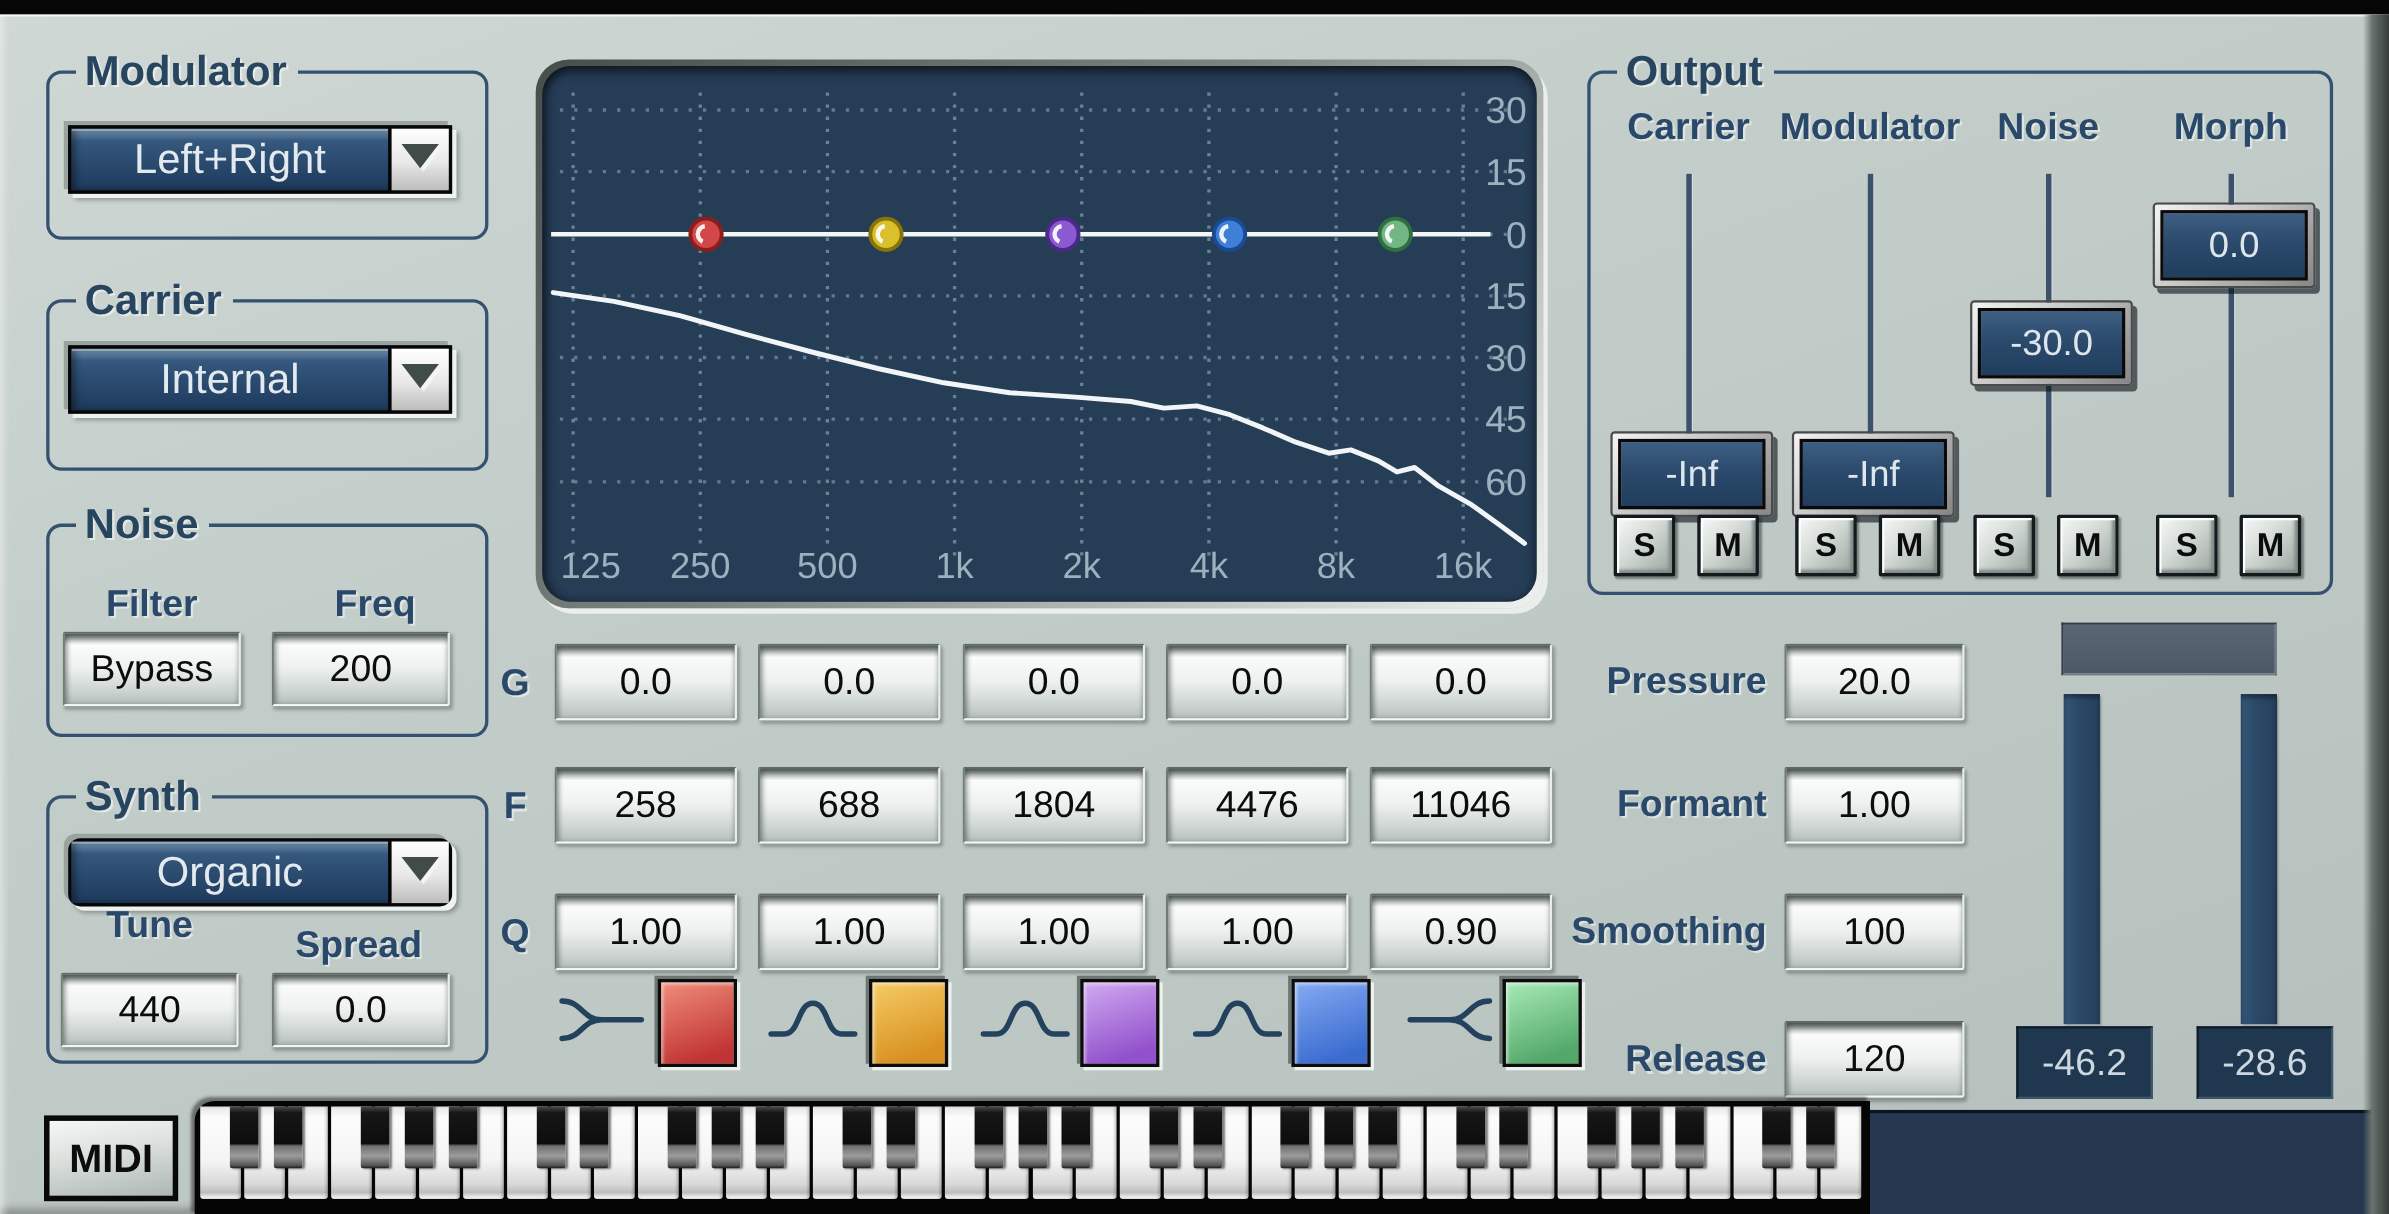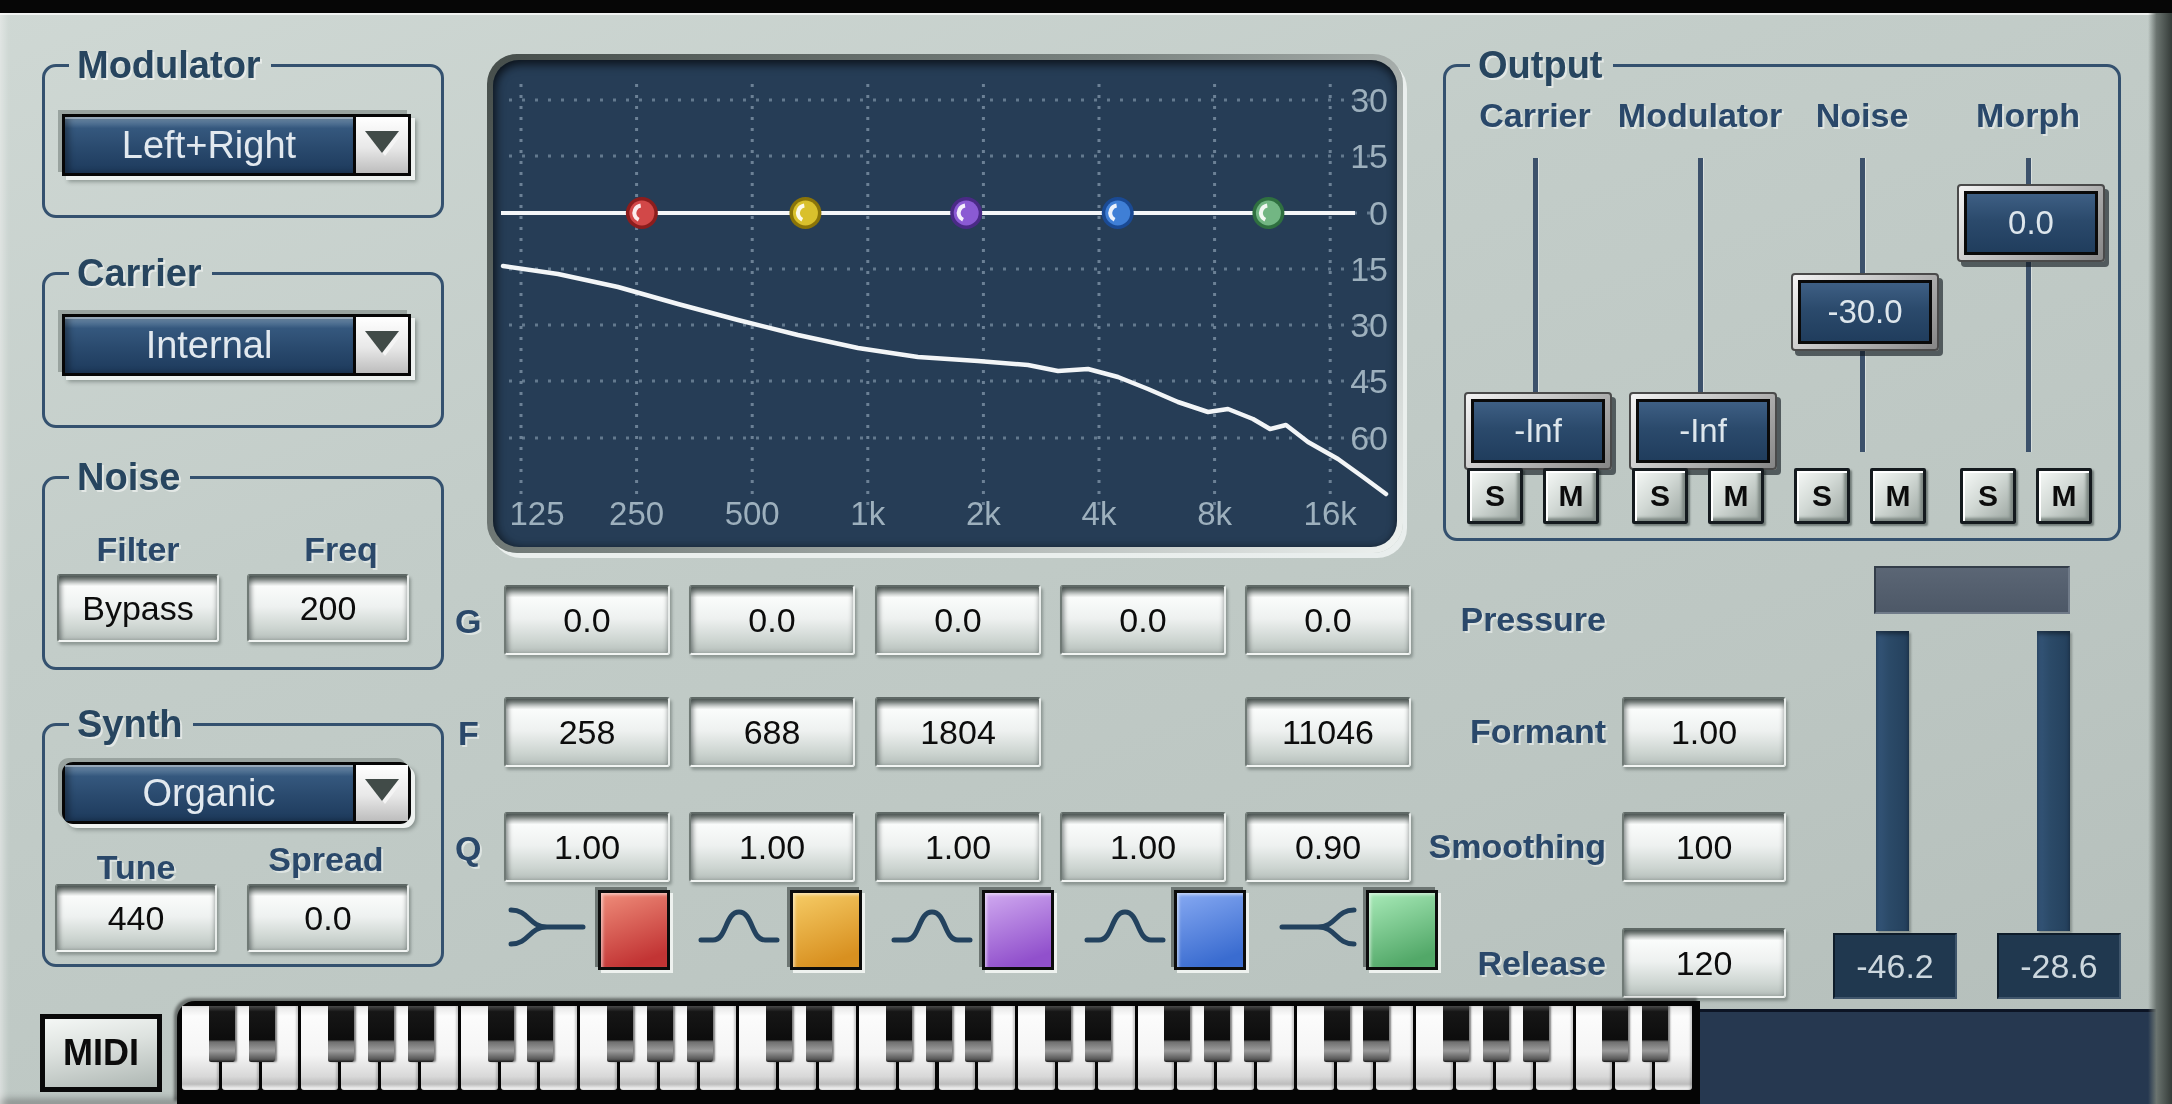--- a/index.html
+++ b/index.html
@@ -125,21 +125,21 @@
 
   <fieldset class="grp" style="left:42px;top:703px;width:396px;height:258px;">
     <legend>Synth</legend>
   </fieldset>
   <div class="dropdown" style="left:62px;top:762px;border-radius:11px;">
     <div class="dd-value">Organic</div>
     <div class="dd-arrow">
         <span class="tri"></span>
       </div>
   </div>
-  <div class="lbl" style="left:55px;top:822px;width:162px;margin-top:26px;">Tune</div>
+  <div class="lbl" style="left:55px;top:822px;width:162px;">Tune</div>
   <div class="vfield" style="left:55px;top:884px;width:158px;height:64px;">440</div>
   <div class="lbl" style="left:247px;top:840px;width:158px;">Spread</div>
   <div class="vfield" style="left:247px;top:884px;width:158px;height:64px;">0.0</div>
 
   <div class="graph-frame">
     <div class="graph">
       <svg id="graph-svg" width="904" height="487" viewBox="0 0 904 487">
           <line x1="28" y1="24" x2="28" y2="450" stroke="#7e93a6" stroke-width="3" stroke-dasharray="3 8" opacity="0.8"></line>
           <text x="44" y="465" fill="#9db0bd" font-size="33" text-anchor="middle" font-family="&quot;Liberation Sans&quot;,sans-serif">125</text>
           <line x1="143.6" y1="24" x2="143.6" y2="450" stroke="#7e93a6" stroke-width="3" stroke-dasharray="3 8" opacity="0.8"></line>
@@ -207,20 +207,21 @@
 
   <div class="vfield" style="left:504px;top:585px;width:162px;height:66px;">0.0</div>
   <div class="vfield" style="left:689px;top:585px;width:162px;height:66px;">0.0</div>
   <div class="vfield" style="left:875px;top:585px;width:162px;height:66px;">0.0</div>
   <div class="vfield" style="left:1060px;top:585px;width:162px;height:66px;">0.0</div>
   <div class="vfield" style="left:1245px;top:585px;width:162px;height:66px;">0.0</div>
 
   <div class="vfield" style="left:504px;top:697px;width:162px;height:66px;">258</div>
   <div class="vfield" style="left:689px;top:697px;width:162px;height:66px;">688</div>
   <div class="vfield" style="left:875px;top:697px;width:162px;height:66px;">1804</div>
+  <div class="vfield" style="left:1060px;top:697px;width:162px;height:66px;">4476</div>
   <div class="vfield" style="left:1245px;top:697px;width:162px;height:66px;">11046</div>
 
   <div class="vfield" style="left:504px;top:812px;width:162px;height:66px;">1.00</div>
   <div class="vfield" style="left:689px;top:812px;width:162px;height:66px;">1.00</div>
   <div class="vfield" style="left:875px;top:812px;width:162px;height:66px;">1.00</div>
   <div class="vfield" style="left:1060px;top:812px;width:162px;height:66px;">1.00</div>
   <div class="vfield" style="left:1245px;top:812px;width:162px;height:66px;">0.90</div>
 
   <span class="bandicon" style="left:505px;top:898px;"><svg width="84" height="58" viewBox="0 0 84 58">
         <path d="M6,12 C24,12 24,29 42,29 M6,46 C24,46 24,29 42,29 M42,29 L78,29" fill="none" stroke="#23425e" stroke-width="5" stroke-linecap="round"></path>
@@ -273,20 +274,21 @@
   <div class="smbtn" style="left:1467px;top:468px;">S</div>
   <div class="smbtn" style="left:1543px;top:468px;">M</div>
   <div class="smbtn" style="left:1632px;top:468px;">S</div>
   <div class="smbtn" style="left:1708px;top:468px;">M</div>
   <div class="smbtn" style="left:1794px;top:468px;">S</div>
   <div class="smbtn" style="left:1870px;top:468px;">M</div>
   <div class="smbtn" style="left:1960px;top:468px;">S</div>
   <div class="smbtn" style="left:2036px;top:468px;">M</div>
 
   <div class="lbl right" style="left:1436px;top:600px;width:170px;">Pressure</div>
+  <div class="vfield" style="left:1622px;top:585px;width:160px;height:66px;">20.0</div>
   <div class="lbl right" style="left:1436px;top:712px;width:170px;">Formant</div>
   <div class="vfield" style="left:1622px;top:697px;width:160px;height:66px;">1.00</div>
   <div class="lbl right" style="left:1436px;top:827px;width:170px;">Smoothing</div>
   <div class="vfield" style="left:1622px;top:812px;width:160px;height:66px;">100</div>
   <div class="lbl right" style="left:1436px;top:944px;width:170px;">Release</div>
   <div class="vfield" style="left:1622px;top:928px;width:160px;height:66px;">120</div>
 
   <div class="meter-head" style="left:1874px;top:566px;width:192px;height:44px;"></div>
   <div class="meter-bar" style="left:1876px;top:631px;width:33px;height:300px;"></div>
   <div class="meter-bar" style="left:2037px;top:631px;width:33px;height:300px;"></div>

